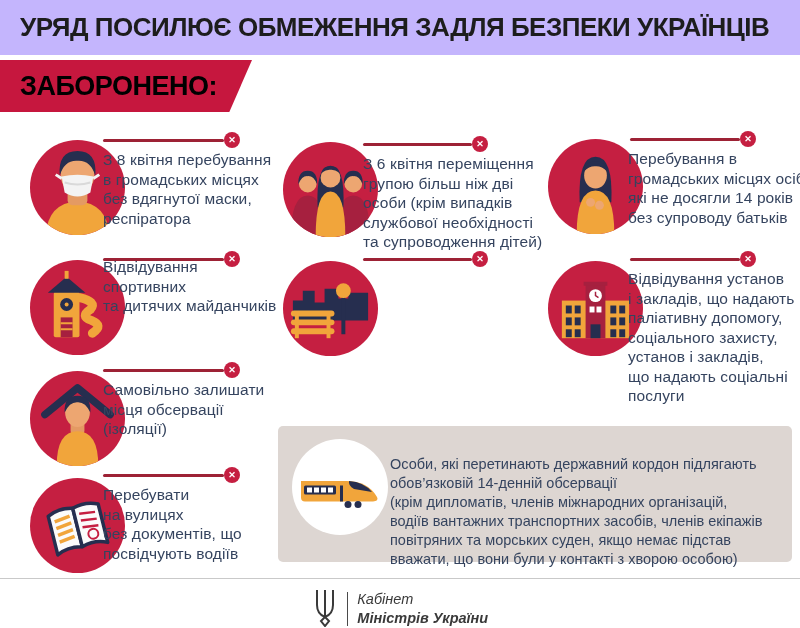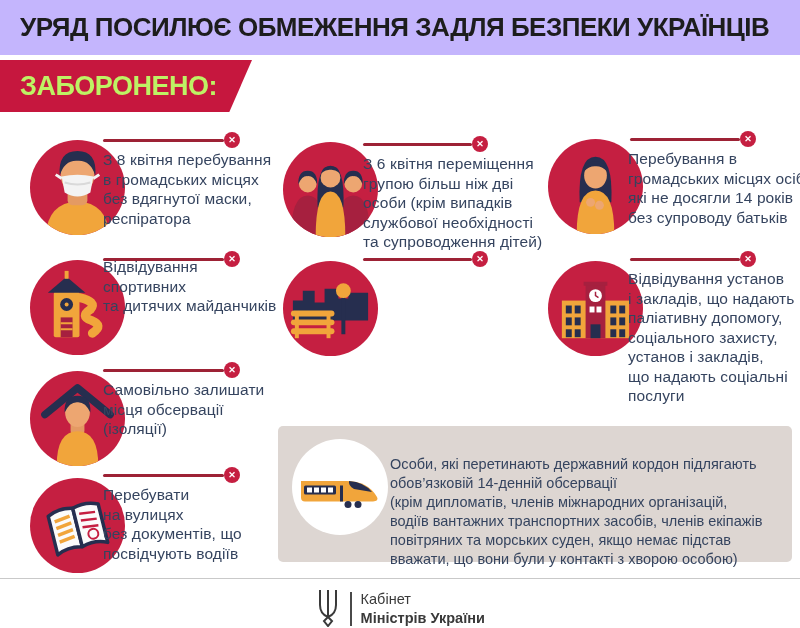--- a/index.html
+++ b/index.html
@@ -8,21 +8,21 @@
     overflow:hidden;font-family:"Liberation Sans",sans-serif;
   }
   
   .header{position:absolute;top:0;left:0;width:800px;height:55px;background:#c4b5fd;
     display:flex;align-items:center;box-sizing:border-box;padding-left:20px;}
   .header .title{font-size:26px;font-weight:700;color:#1d1d1d;letter-spacing:-0.5px;white-space:nowrap;}
   
   .badge{position:absolute;top:60px;left:0;width:252px;height:52px;background:#c6173e;
     clip-path:polygon(0 0,100% 0,91% 100%,0 100%);
     display:flex;align-items:center;box-sizing:border-box;padding-left:20px;}
-  .badge .badge-label{color:#bef264;font-weight:700;font-size:27px;letter-spacing:-0.5px;}
+  .badge .badge-label{color:#000000;font-weight:700;font-size:27px;letter-spacing:-0.5px;}
   
   .icon-circle{position:absolute;width:95px;height:95px;}
   .rule{position:absolute;display:flex;align-items:center;height:16px;}
   .rule .line{flex:1;height:3px;background:#9d2235;border-radius:2px;}
   .rule .xmark{width:16px;height:16px;border-radius:50%;background:#c51f41;color:#fff;
     font-size:9px;font-weight:700;display:flex;align-items:center;justify-content:center;flex:0 0 16px;}
   .itext{position:absolute;font-size:15.5px;line-height:19.5px;color:#35445f;white-space:pre;letter-spacing:0.1px;}
   
   .p-i0{left:30px;top:140px}.p-r0{left:103px;top:132px;width:137px}.p-t0{left:103px;top:150px}
   .p-i1{left:283px;top:142px}.p-r1{left:363px;top:136px;width:125px}.p-t1{left:363px;top:154px}
@@ -33,21 +33,21 @@
   .p-i6{left:30px;top:371px}.p-r6{left:103px;top:362px;width:137px}.p-t6{left:103px;top:380px}
   .p-i7{left:30px;top:478px}.p-r7{left:103px;top:467px;width:137px}.p-t7{left:103px;top:485px}
   
   .panel{position:absolute;left:278px;top:426px;width:514px;height:136px;background:#ddd6d2;border-radius:5px;}
   .panel .train-circle{position:absolute;left:14px;top:13px;width:96px;height:96px;}
   .panel .ptext{position:absolute;left:112px;top:29px;font-size:14.5px;line-height:19px;color:#35445f;white-space:pre;}
   
   .footer-sep{position:absolute;top:578px;left:0;width:800px;height:1px;background:#c9c9c9;}
   .footer{position:absolute;top:587px;left:0;width:800px;display:flex;justify-content:center;align-items:center;gap:9px;}
   .footer .vdiv{width:1.5px;height:34px;background:#4a4a4a;}
-  .footer .org{color:#3a3a3a;font-size:14.5px;line-height:1.3;}
+  .footer .org{color:#3a3a3a;font-size:14.5px;line-height:1.3;font-style:italic;}
   .footer .org .l1{display:block;font-weight:400;}
   .footer .org .l2{display:block;font-weight:700;}
 </style>
 </head>
 <body>
 
 <div class="canvas">
 
   <div class="header">
     <span class="title">УРЯД ПОСИЛЮЄ ОБМЕЖЕННЯ ЗАДЛЯ БЕЗПЕКИ УКРАЇНЦІВ</span>

